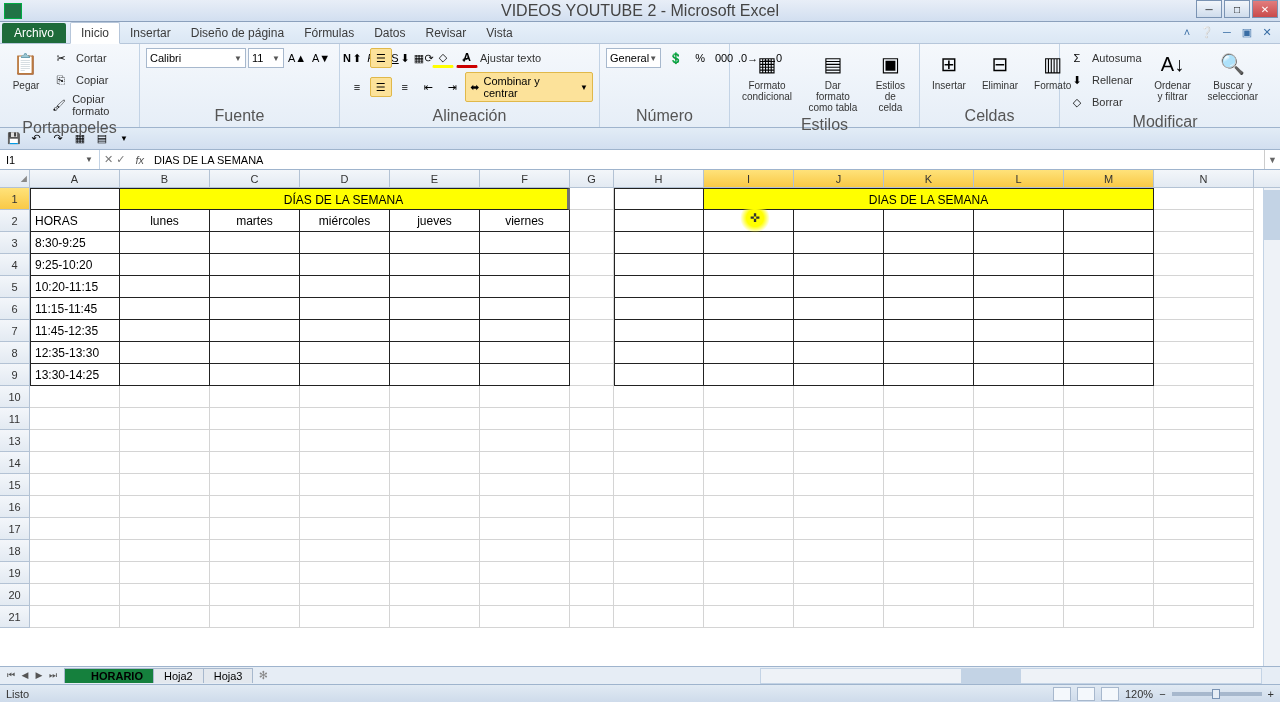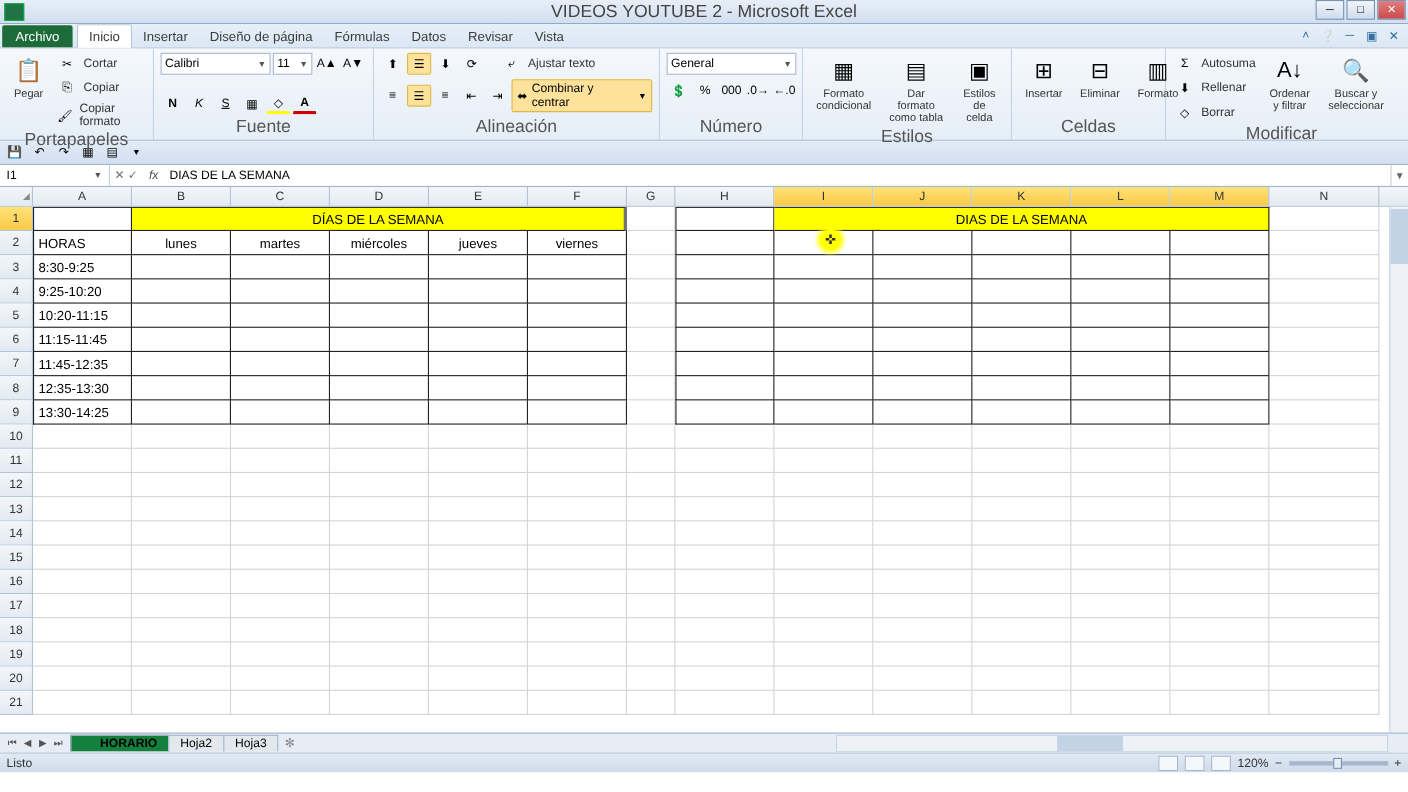--- a/index.html
+++ b/index.html
@@ -140,21 +140,21 @@
         <div class="row-stack">
             <span class="sm-btn">🖌</span>
             <span class="sm-label">Copiar formato</span>
           </div>
       </div>
     </div>
     <div class="rg-label">Portapapeles</div>
   </div>
 
   <div class="ribbon-group" style="width:200px">
-    <div class="rg-body" style="flex-direction:column;gap:16px">
+    <div class="rg-body" style="flex-direction:row;gap:4px">
       <div class="row-stack">
         <div class="combo" style="width:100px">
             <span>Calibri</span>
             <span class="arr">▼</span>
           </div>
         <div class="combo" style="width:36px">
             <span>11</span>
             <span class="arr">▼</span>
           </div>
         <span class="sm-btn">A▲</span>
@@ -201,21 +201,21 @@
             <span>⬌</span>
             <span>Combinar y centrar</span>
             <span style="font-size:8px">▼</span>
           </div>
       </div>
     </div>
     <div class="rg-label">Alineación</div>
   </div>
 
   <div class="ribbon-group" style="width:130px">
-    <div class="rg-body" style="flex-direction:column;gap:4px">
+    <div class="rg-body" style="flex-direction:row;gap:4px">
       <div class="combo" style="width:118px">
           <span>General</span>
           <span class="arr">▼</span>
         </div>
       <div class="row-stack">
         <span class="sm-btn">💲</span>
         <span class="sm-btn">%</span>
         <span class="sm-btn">000</span>
         <span class="sm-btn">.0→</span>
         <span class="sm-btn">←.0</span>
@@ -504,37 +504,20 @@
         <div class="cell wG"></div>
         <div class="cell wH"></div>
         <div class="cell wI"></div>
         <div class="cell wJ"></div>
         <div class="cell wK"></div>
         <div class="cell wL"></div>
         <div class="cell wM"></div>
         <div class="cell wN"></div>
       </div>
       <div class="row">
-        <div class="rh ">12</div>
-        <div class="cell wA"></div>
-        <div class="cell wB"></div>
-        <div class="cell wC"></div>
-        <div class="cell wD"></div>
-        <div class="cell wE"></div>
-        <div class="cell wF"></div>
-        <div class="cell wG"></div>
-        <div class="cell wH"></div>
-        <div class="cell wI"></div>
-        <div class="cell wJ"></div>
-        <div class="cell wK"></div>
-        <div class="cell wL"></div>
-        <div class="cell wM"></div>
-        <div class="cell wN"></div>
-      </div>
-      <div class="row">
         <div class="rh ">13</div>
         <div class="cell wA"></div>
         <div class="cell wB"></div>
         <div class="cell wC"></div>
         <div class="cell wD"></div>
         <div class="cell wE"></div>
         <div class="cell wF"></div>
         <div class="cell wG"></div>
         <div class="cell wH"></div>
         <div class="cell wI"></div>

